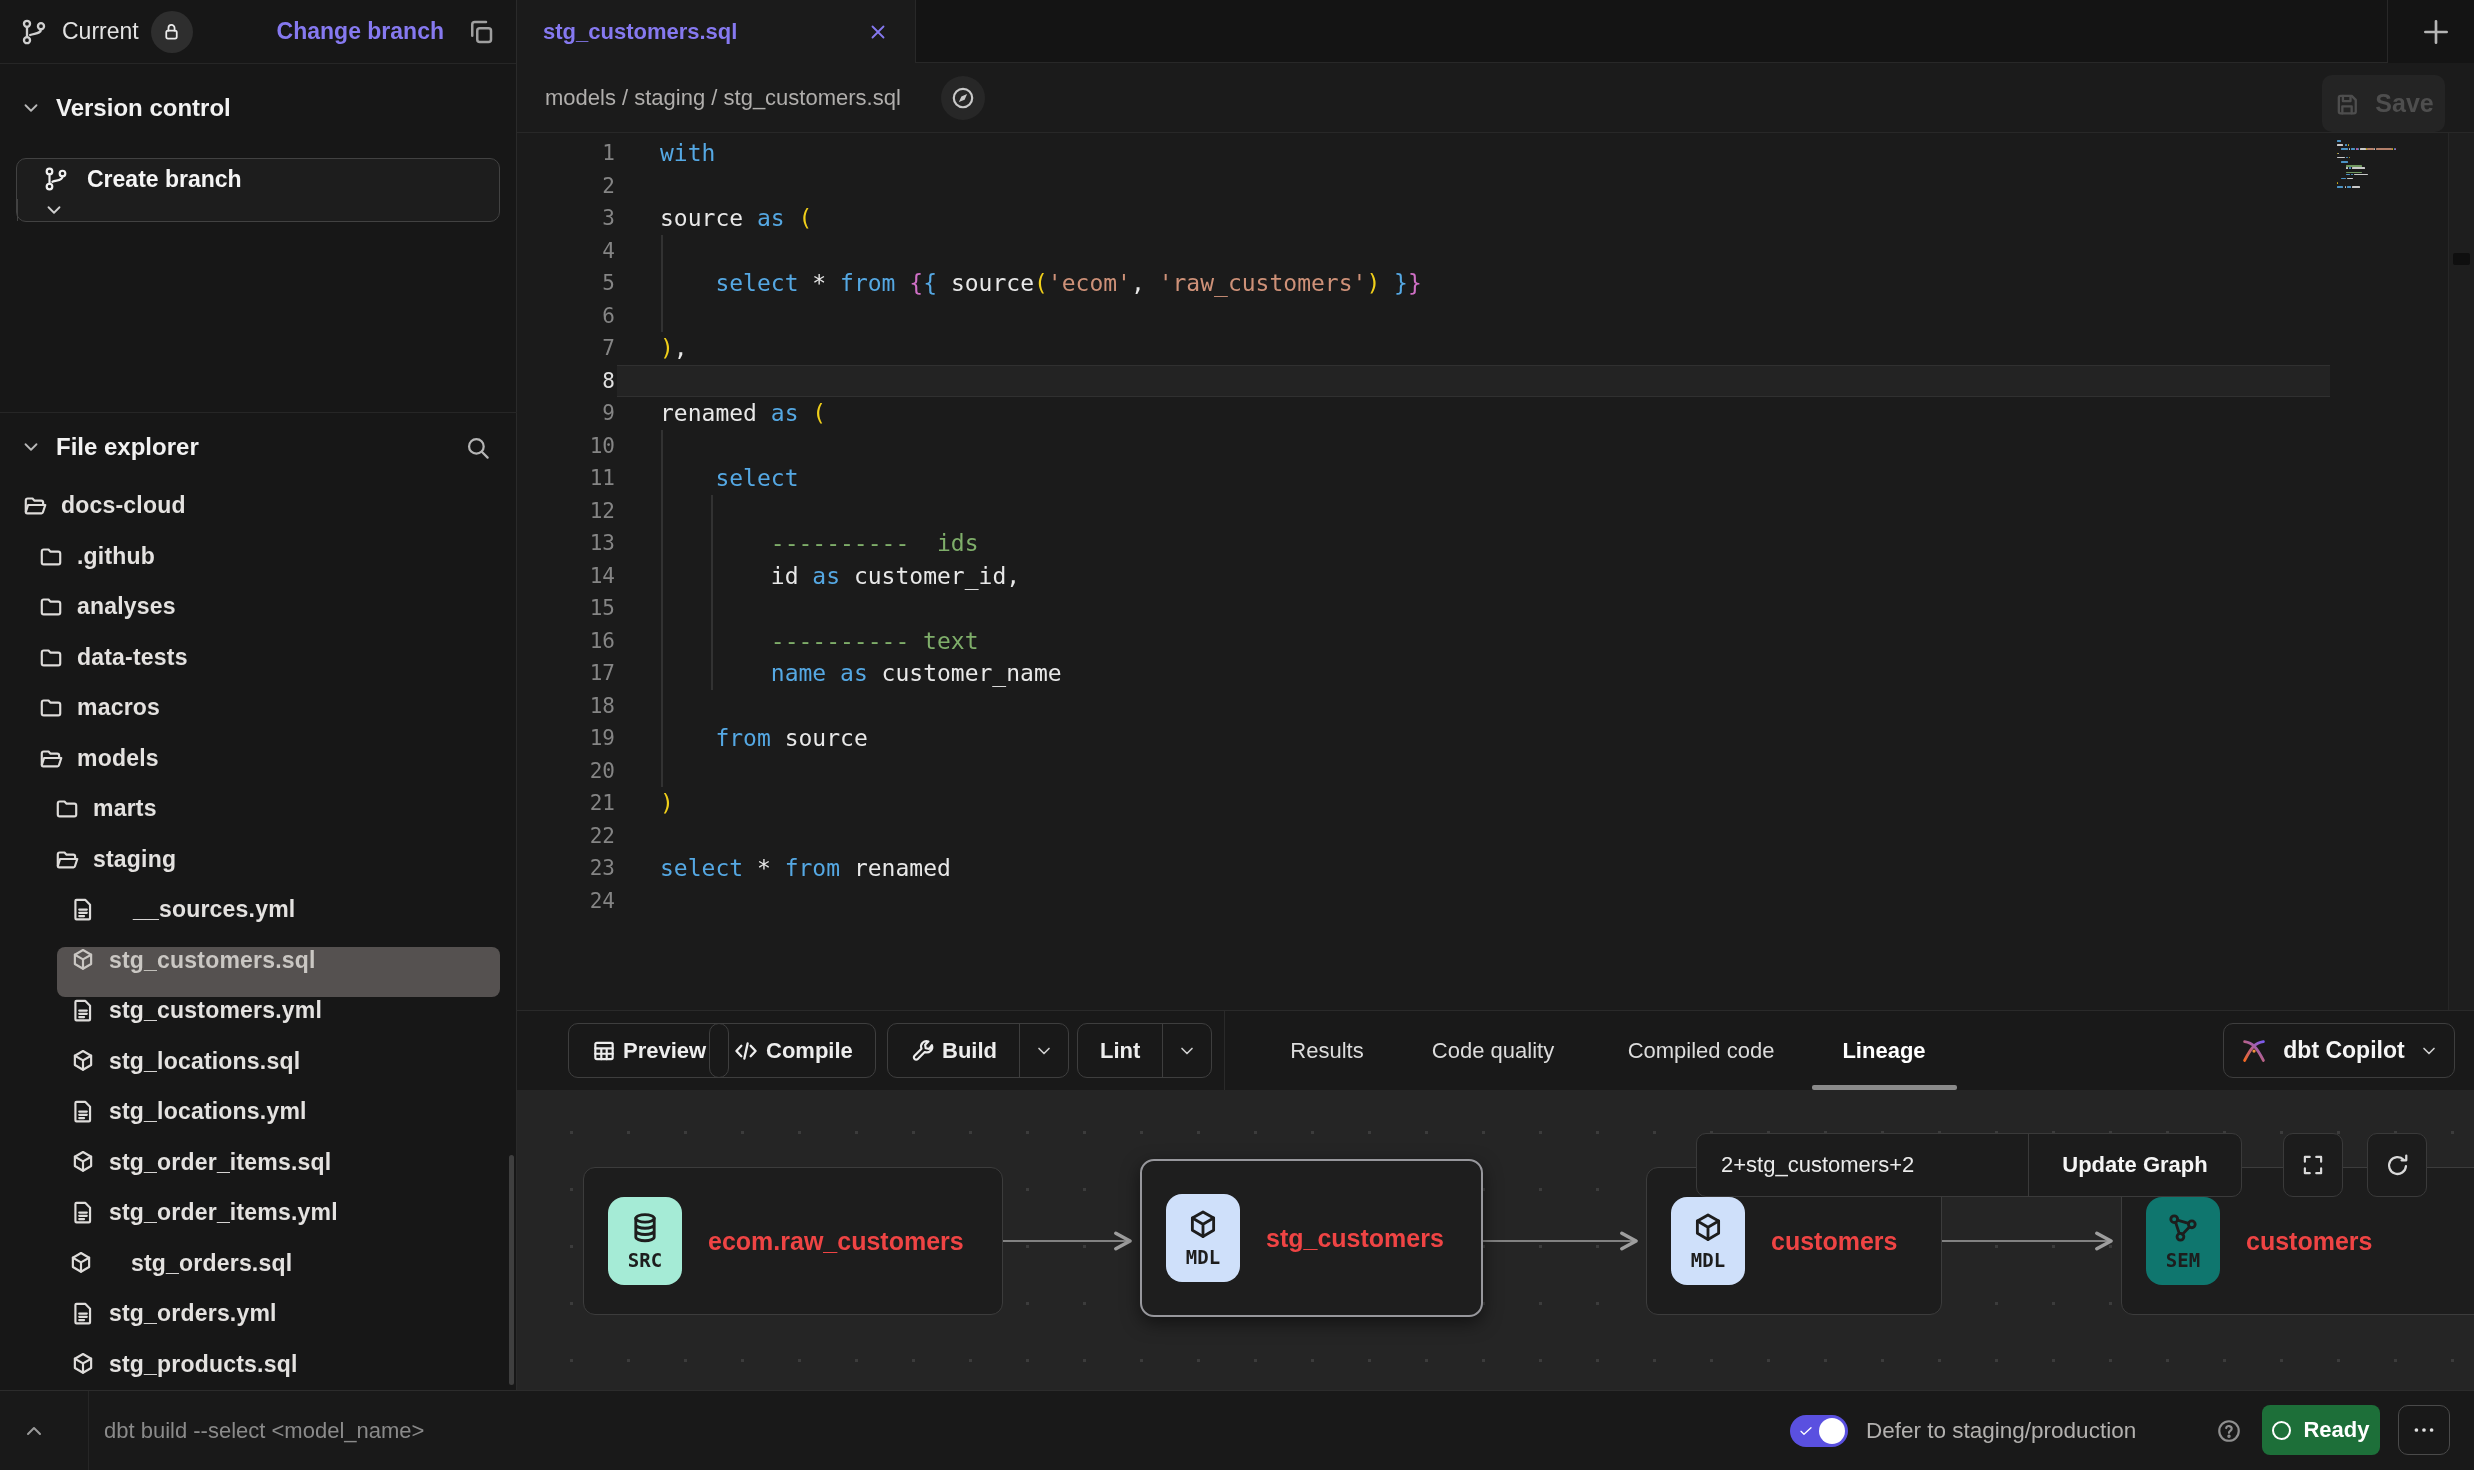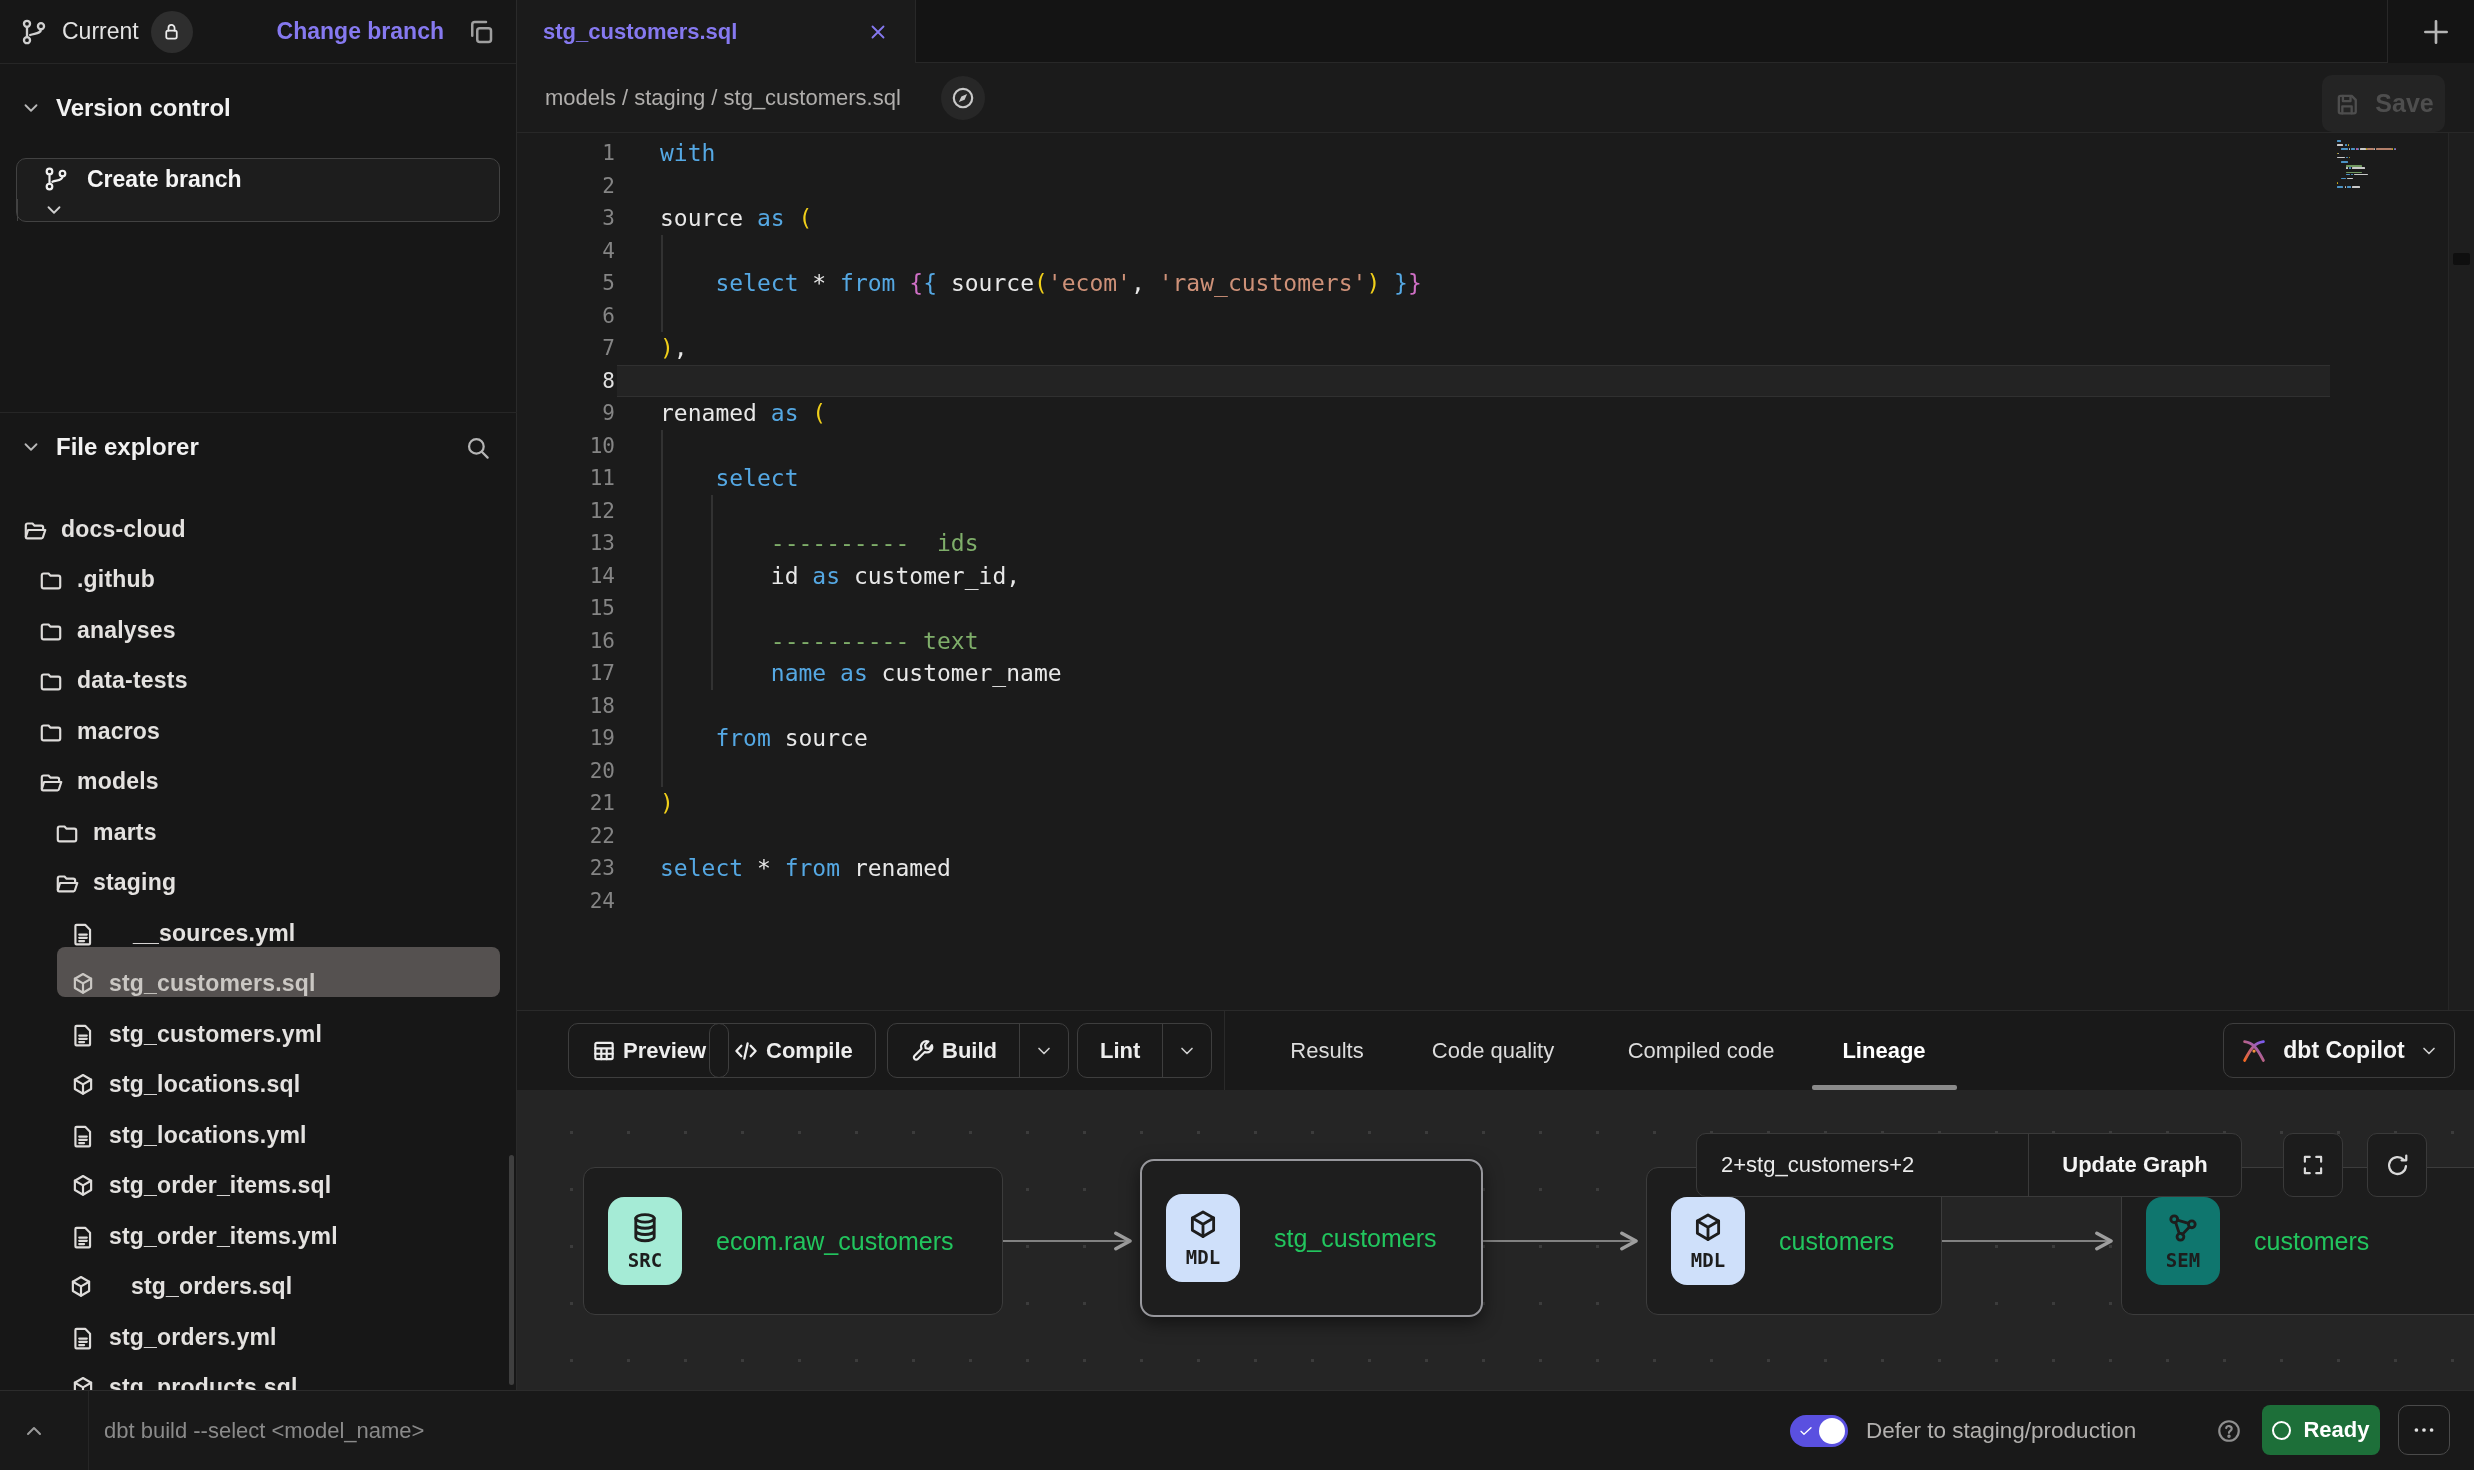--- a/index.html
+++ b/index.html
@@ -14,21 +14,21 @@
   #sidebar{left:0;top:0;width:517px;height:1390px;background:#171717;border-right:1px solid #2a2a2a;box-sizing:border-box;}
   #sb-top{height:63px;border-bottom:1px solid #262626;padding:0 20px;}
   #sb-top .spacer{flex:1;}
   .lock-badge{width:42px;height:42px;border-radius:50%;background:#2e2e2e;display:flex;align-items:center;justify-content:center;margin-left:12px;}
   .section-head{height:46px;padding:0 20px;}
   .section-title{font-size:24px;font-weight:700;color:#f2f2f2;margin-left:14px;}
   #create-branch{left:16px;top:158px;width:484px;height:64px;border:1.5px solid #424242;border-radius:10px;background:#1d1d1d;display:flex;box-sizing:border-box;flex-direction:column;}
   #create-branch .main{flex:1;display:flex;align-items:center;padding-left:26px;gap:18px;font-size:23px;font-weight:700;color:#f5f5f5;}
   #create-branch .chev{width:72px;border-left:1px solid #424242;display:flex;align-items:center;justify-content:center;color:#cfcfcf;}
   
-  .tree-row{height:50.5px;display:flex;align-items:flex-end;color:#e4e2e0;}
+  .tree-row{height:50.5px;display:flex;align-items:flex-start;color:#e4e2e0;}
   .tree-row .t-ic{width:26px;height:26px;margin-right:13px;color:#dedcda;}
   .tree-row .t-label{font-size:23px;font-weight:600;letter-spacing:.2px;white-space:nowrap;}
   .tree-row.sel{background:#555150;border-radius:8px;color:#cac7c3;}
   .tree-row.sel .t-ic{color:#cac7c3;}
   
   #tabstrip{left:517px;top:0;width:1957px;height:63px;background:#141414;}
   #active-tab{position:absolute;left:0;top:0;width:399px;height:63px;background:#1b1b1b;border-right:1px solid #282828;display:flex;align-items:center;padding:0 26px;box-sizing:border-box;}
   #active-tab .tab-title{font-size:22px;font-weight:600;color:var(--purple);flex:1;}
   #tabstrip .bot-border{position:absolute;left:399px;top:62px;width:1471px;height:1px;background:#282828;}
   #tabstrip .plus-divider{position:absolute;left:1870px;top:0;width:1px;height:63px;background:#282828;}
@@ -65,21 +65,21 @@
   #copilot-btn{position:absolute;left:1706px;top:12px;width:232px;height:55px;border:1.5px solid #3e3e3e;border-radius:10px;box-sizing:border-box;display:flex;align-items:center;justify-content:center;gap:14px;font-size:23px;font-weight:700;color:#f5f5f5;}
   
   #lineage{left:517px;top:1090px;width:1957px;height:300px;background:#252525;
            background-image:radial-gradient(circle,#3c3c3c 1.7px,transparent 1.8px);
            background-size:57px 57px;background-position:26px 14px;}
   .lnode{position:absolute;background:#1d1d1d;border:1.5px solid #3c3c3c;border-radius:12px;display:flex;align-items:center;padding-left:24px;box-sizing:border-box;z-index:2;}
   .lnode.hl{border:2.5px solid #97979c;border-radius:14px;box-shadow:0 6px 18px rgba(0,0,0,.5);background:#1e1e1e;}
   .lbadge{width:74px;height:88px;border-radius:16px;display:flex;flex-direction:column;align-items:center;justify-content:center;gap:4px;color:#1d1d1d;}
   .lbadge .bic{width:34px;height:34px;}
   .lbadge .btxt{font-family:"DejaVu Sans Mono",monospace;font-size:19px;font-weight:700;}
-  .lnode .nlabel{margin-left:34px;font-size:25px;font-weight:400;color:#22c55e;white-space:nowrap;}
+  .lnode .nlabel{margin-left:26px;font-size:25px;font-weight:700;color:#ef4444;white-space:nowrap;}
   #lin-svg{position:absolute;left:0;top:0;z-index:1;}
   #lin-controls{position:absolute;left:1179px;top:43px;width:546px;height:64px;background:#1c1c1c;border:1px solid #3a3a3a;border-radius:10px;display:flex;box-sizing:border-box;z-index:5;}
   #lin-selector{flex:1;background:transparent;border:none;outline:none;color:#eaeaea;font-size:22px;padding:0 0 0 24px;font-family:"Liberation Sans",sans-serif;}
   #lin-update{width:212px;border-left:1px solid #3a3a3a;display:flex;align-items:center;justify-content:center;font-size:22px;font-weight:600;color:#f5f5f5;}
   .lin-iconbtn{position:absolute;top:43px;width:60px;height:64px;background:#1c1c1c;border:1px solid #3a3a3a;border-radius:10px;display:flex;align-items:center;justify-content:center;color:#d9d9d9;box-sizing:border-box;z-index:5;}
   
   #statusbar{left:0;top:1390px;width:2474px;height:80px;background:#191919;border-top:1px solid #2c2c2c;box-sizing:border-box;}
   #sb-collapse{position:absolute;left:22px;top:28px;width:24px;height:24px;color:#9a9a9a;}
   #sb-divider{position:absolute;left:88px;top:0;width:1px;height:79px;background:#262626;}
   #cmd-text{position:absolute;left:104px;top:0;height:79px;display:flex;align-items:center;font-size:22px;color:#8a8a8a;}

